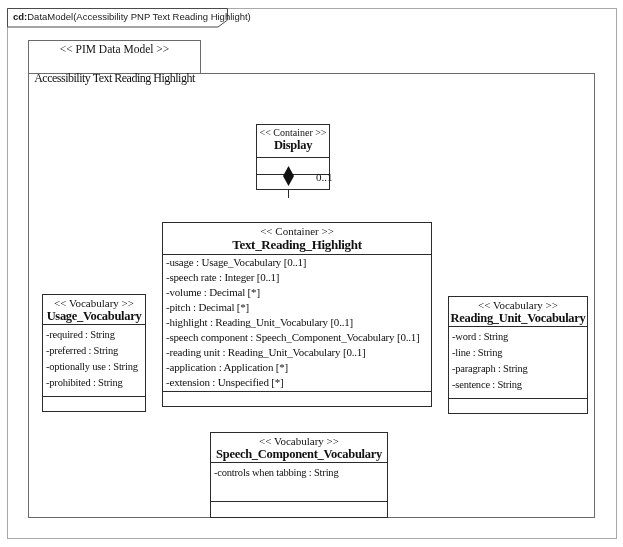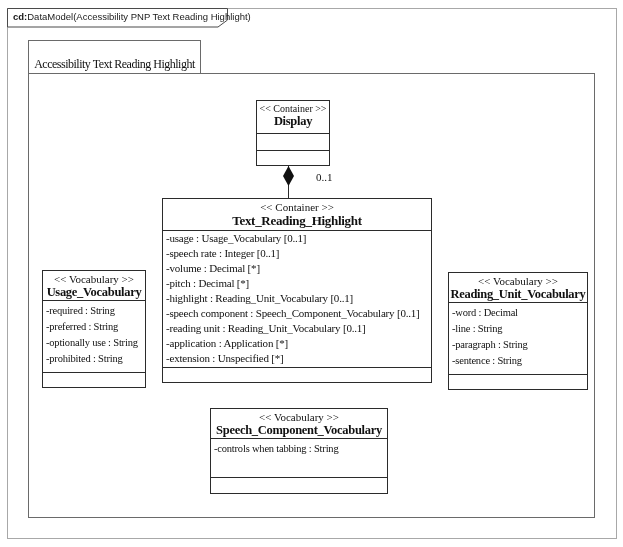--- a/index.html
+++ b/index.html
@@ -30,21 +30,21 @@
   
   .pkg-name{
     left:28px;top:40px;width:173px;height:34px;border:1px solid var(--package-border);
     background:var(--background);text-align:center;z-index:2;
   }
   .pkg-stereo{font-size:11.5px;padding-top:2px;white-space:nowrap;}
   .pkg-title{font-size:12px;letter-spacing:-0.5px;white-space:nowrap;margin-top:16px;}
   .pkg-body{left:28px;top:73px;width:567px;height:445px;border:1px solid var(--package-border);z-index:1;}
 
   
-  .uml-box{border:1px solid var(--node-border);background:var(--background);z-index:3;}
+  .uml-box{border:1px solid var(--node-border);background:var(--background);z-index:3;margin-top:24px;}
   .uml-title{text-align:center;overflow:hidden;}
   .stereo{font-size:11px;padding-top:2px;white-space:nowrap;}
   .stereo.small{font-size:10px;}
   .uml-name{font-size:12.5px;font-weight:bold;letter-spacing:-0.3px;white-space:nowrap;}
   .uml-name.big{font-size:13px;}
   .compartment{border-top:1px solid var(--node-border);overflow:hidden;}
   .attr-row{white-space:nowrap;padding-left:3px;}
   .attrs-trh .attr-row{font-size:11px;line-height:15px;letter-spacing:-0.2px;}
   .attrs-vocab .attr-row{font-size:10.5px;line-height:16px;letter-spacing:-0.2px;}
   .attrs-pad{padding-top:2px;}
@@ -60,20 +60,21 @@
 <div class="abs frame"></div>
 
 <div class="abs tab">
   <svg width="222" height="20">
     <polygon points="0.5,0.5 220.5,0.5 220.5,12 211,19 0.5,19" fill="#ffffff" stroke="#4a4a4a" stroke-width="1"></polygon>
   </svg>
   <div class="tab-text"><b>cd:</b><span>DataModel(Accessibility PNP Text Reading Highlight)</span></div>
 </div>
 
 <div class="abs pkg-name">
+  <div class="pkg-stereo">&lt;&lt; PIM Data Model &gt;&gt;</div>
   <div class="pkg-title">Accessibility Text Reading Highlight</div>
 </div>
 
 <div class="abs pkg-body"></div>
 
 <div class="abs uml-box" style="left:256px;top:100px;width:74px;height:66px;">
   <div class="uml-title" style="height:32px;">
     <div class="stereo small">&lt;&lt; Container &gt;&gt;</div>
     <div class="uml-name">Display</div>
   </div>
@@ -121,21 +122,21 @@
   </div>
   <div class="compartment" style="height:15px;"></div>
 </div>
 
 <div class="abs uml-box" style="left:448px;top:272px;width:140px;height:118px;">
   <div class="uml-title" style="height:29px;">
     <div class="stereo">&lt;&lt; Vocabulary &gt;&gt;</div>
     <div class="uml-name">Reading_Unit_Vocabulary</div>
   </div>
   <div class="compartment attrs-vocab attrs-pad" style="height:69px;">
-    <div class="attr-row">-word : Decimal</div>
+    <div class="attr-row">-word : String</div>
     <div class="attr-row">-line : String</div>
     <div class="attr-row">-paragraph : String</div>
     <div class="attr-row">-sentence : String</div>
   </div>
   <div class="compartment" style="height:17px;"></div>
 </div>
 
 <div class="abs uml-box" style="left:210px;top:408px;width:178px;height:86px;">
   <div class="uml-title" style="height:29px;">
     <div class="stereo">&lt;&lt; Vocabulary &gt;&gt;</div>

